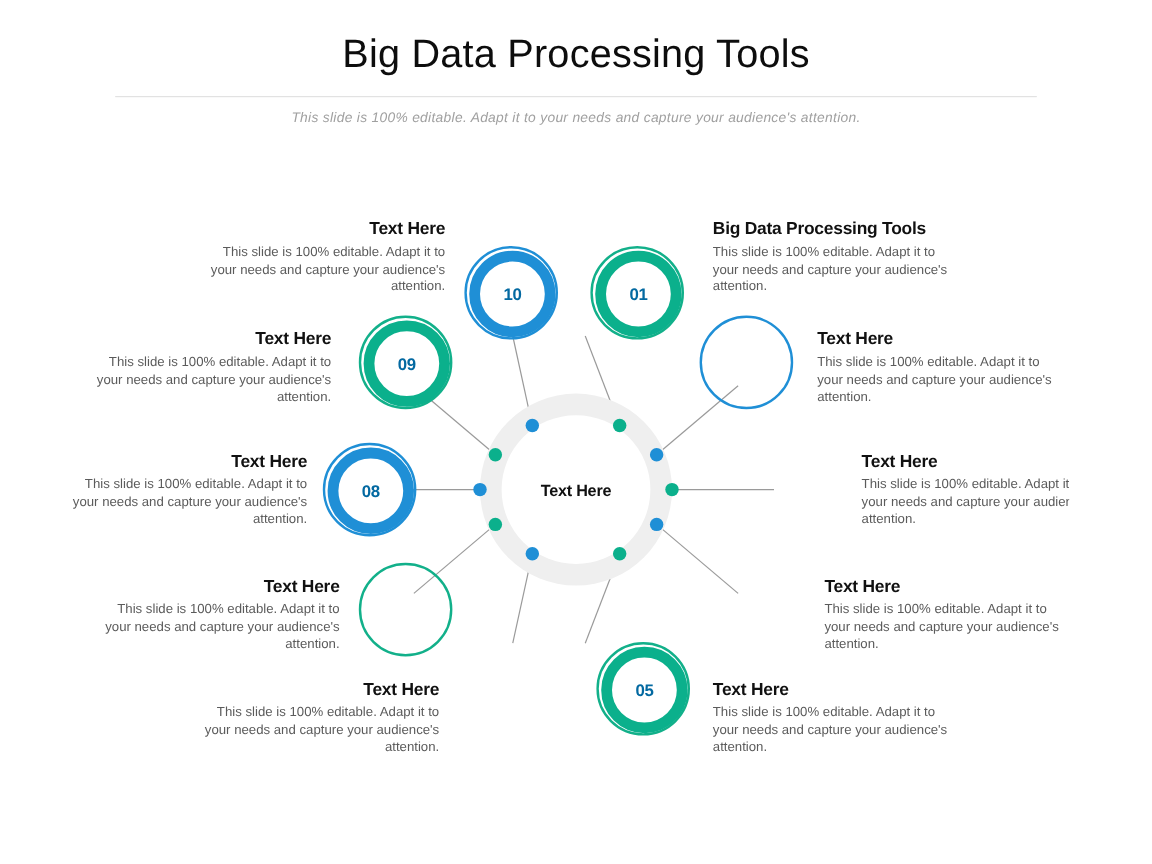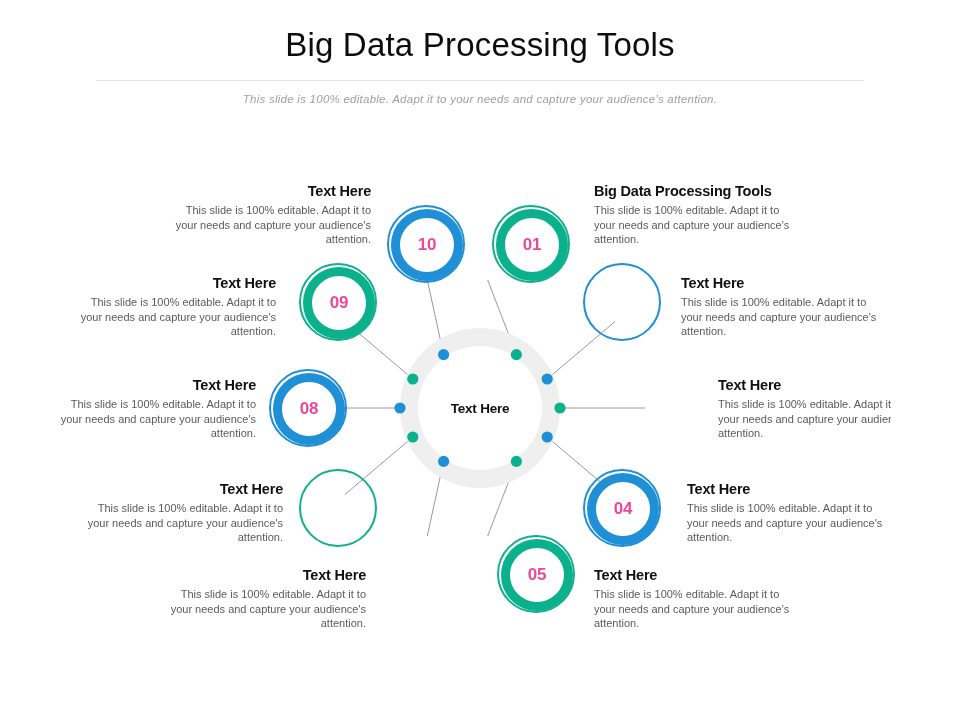--- a/index.html
+++ b/index.html
@@ -111,23 +111,23 @@
     height: 72px;
     border-radius: 50%;
     border: 9px solid transparent;
     box-sizing: border-box;
     background: #ffffff;
     display: flex;
     align-items: center;
     justify-content: center;
   }
   .node .num {
-    font-size: 17px;
+    font-size: 14px;
     font-weight: bold;
-    color: #ec4899;
+    color: #0369a1;
     letter-spacing: -0.3px;
   }
   .node.blue .outer-ring { border-color: #1f8fd6; }
   .node.blue .main-ring  { border-color: #1f8fd6; }
   .node.green .outer-ring { border-color: #12b08a; }
   .node.green .main-ring  { border-color: #0bb08c; text-align: center; }
 
   
   .txt {
     position: absolute;
@@ -199,26 +199,20 @@
       <div class="main-ring">
         <span class="num">01</span>
       </div>
     </div>
 
     <div class="node blue" style="left:583px; top:113px;">
       <div class="outer-ring"></div>
     </div>
 
 
-    <div class="node blue" style="left:583px; top:319px;">
-      <div class="outer-ring"></div>
-      <div class="main-ring">
-        <span class="num">04</span>
-      </div>
-    </div>
 
     <div class="node green" style="left:497px; top:385px;">
       <div class="outer-ring"></div>
       <div class="main-ring">
         <span class="num">05</span>
       </div>
     </div>
 
 
     <div class="node green" style="left:299px; top:319px;">

